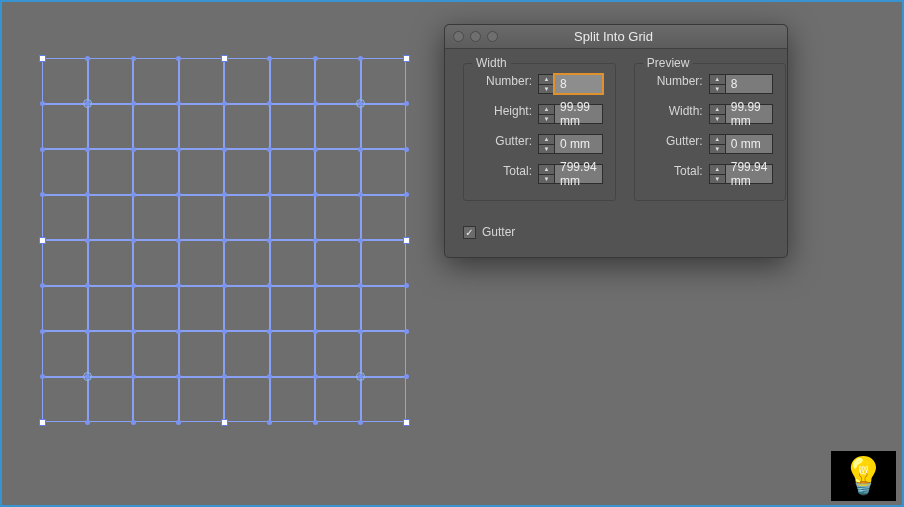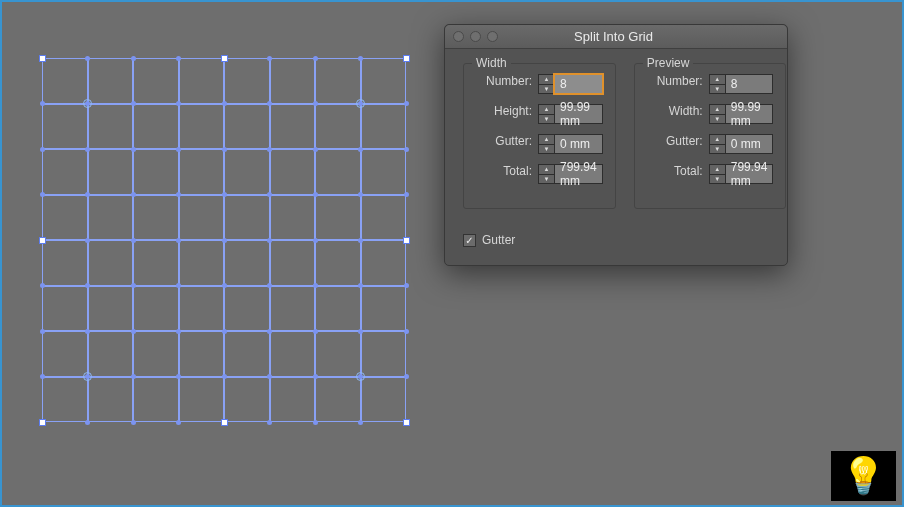--- a/index.html
+++ b/index.html
@@ -110,21 +110,21 @@
   left: 8px;
   background: #535353;
   padding: 0 4px;
   font-size: 12px;
   color: #d6d6d6;
 }
 .form-row {
   display: flex;
   margin-bottom: 10px;
 }
-.form-row:last-child { margin-bottom: 12px; }
+.form-row:last-child { margin-bottom: 4px; }
 .form-row label {
   width: 56px;
   text-align: right;
   margin-right: 6px;
   color: #d6d6d6;
 }
 .stepper {
   width: 16px;
   height: 20px;
   display: flex;

